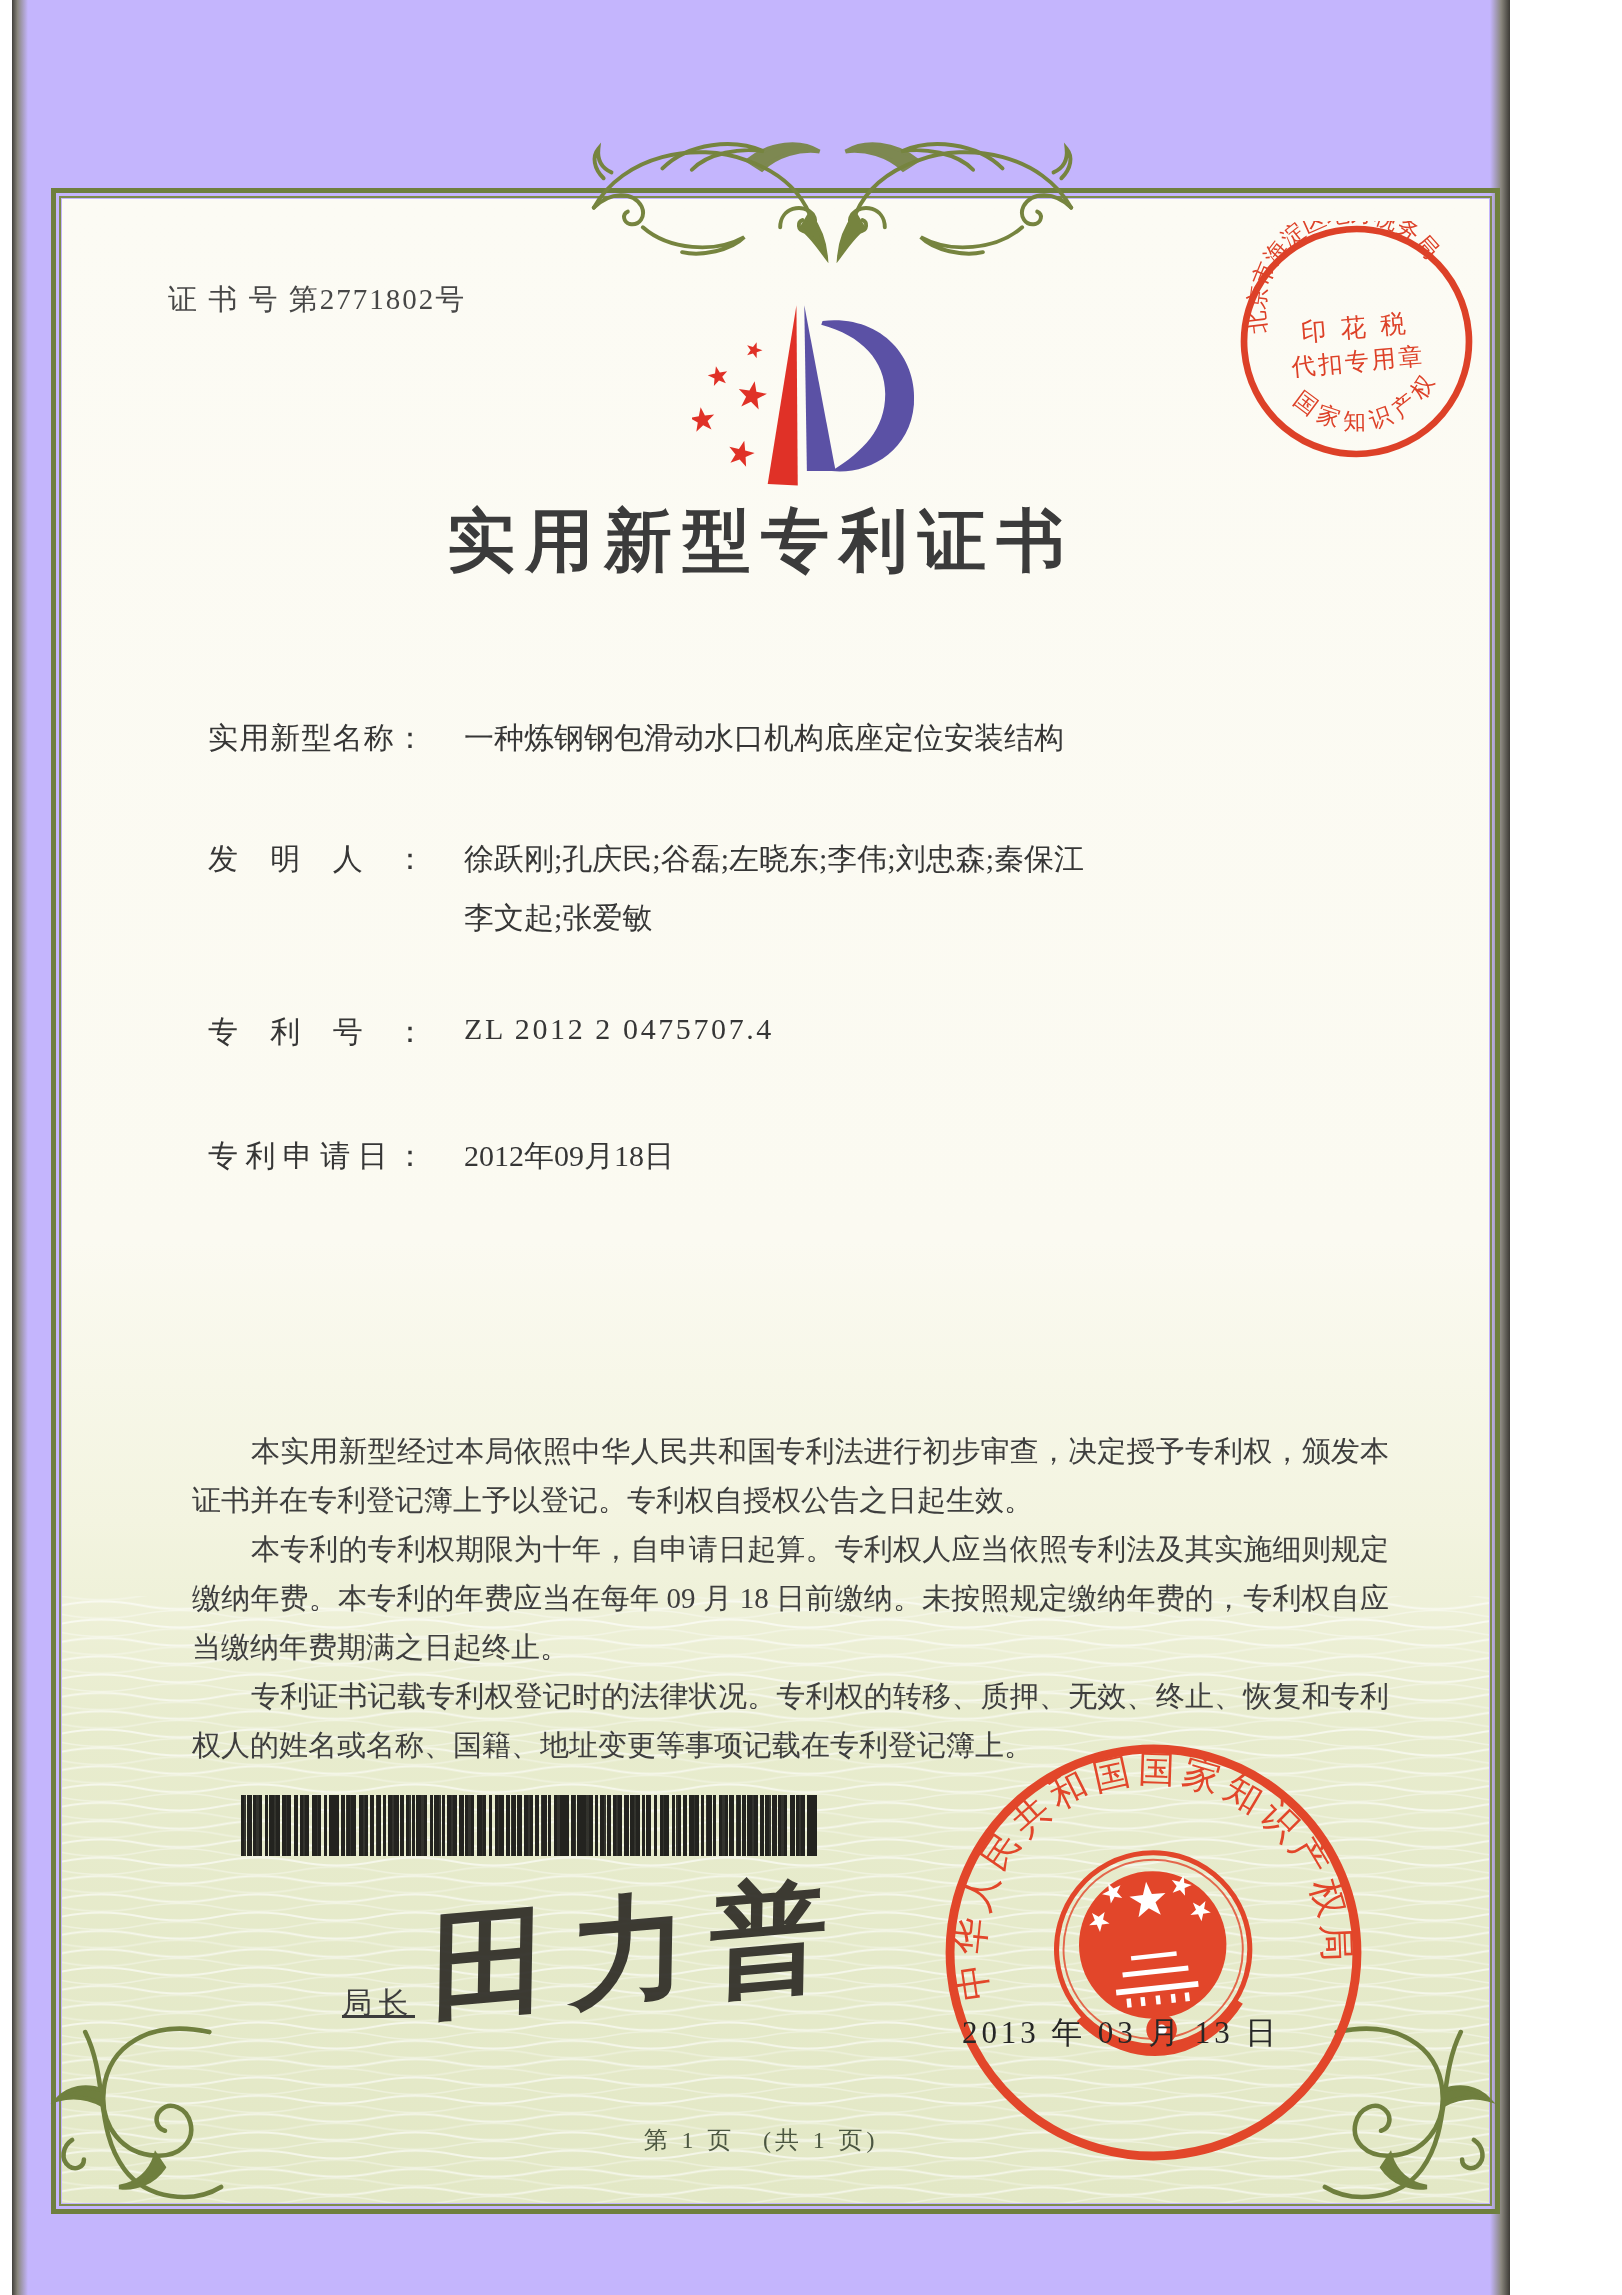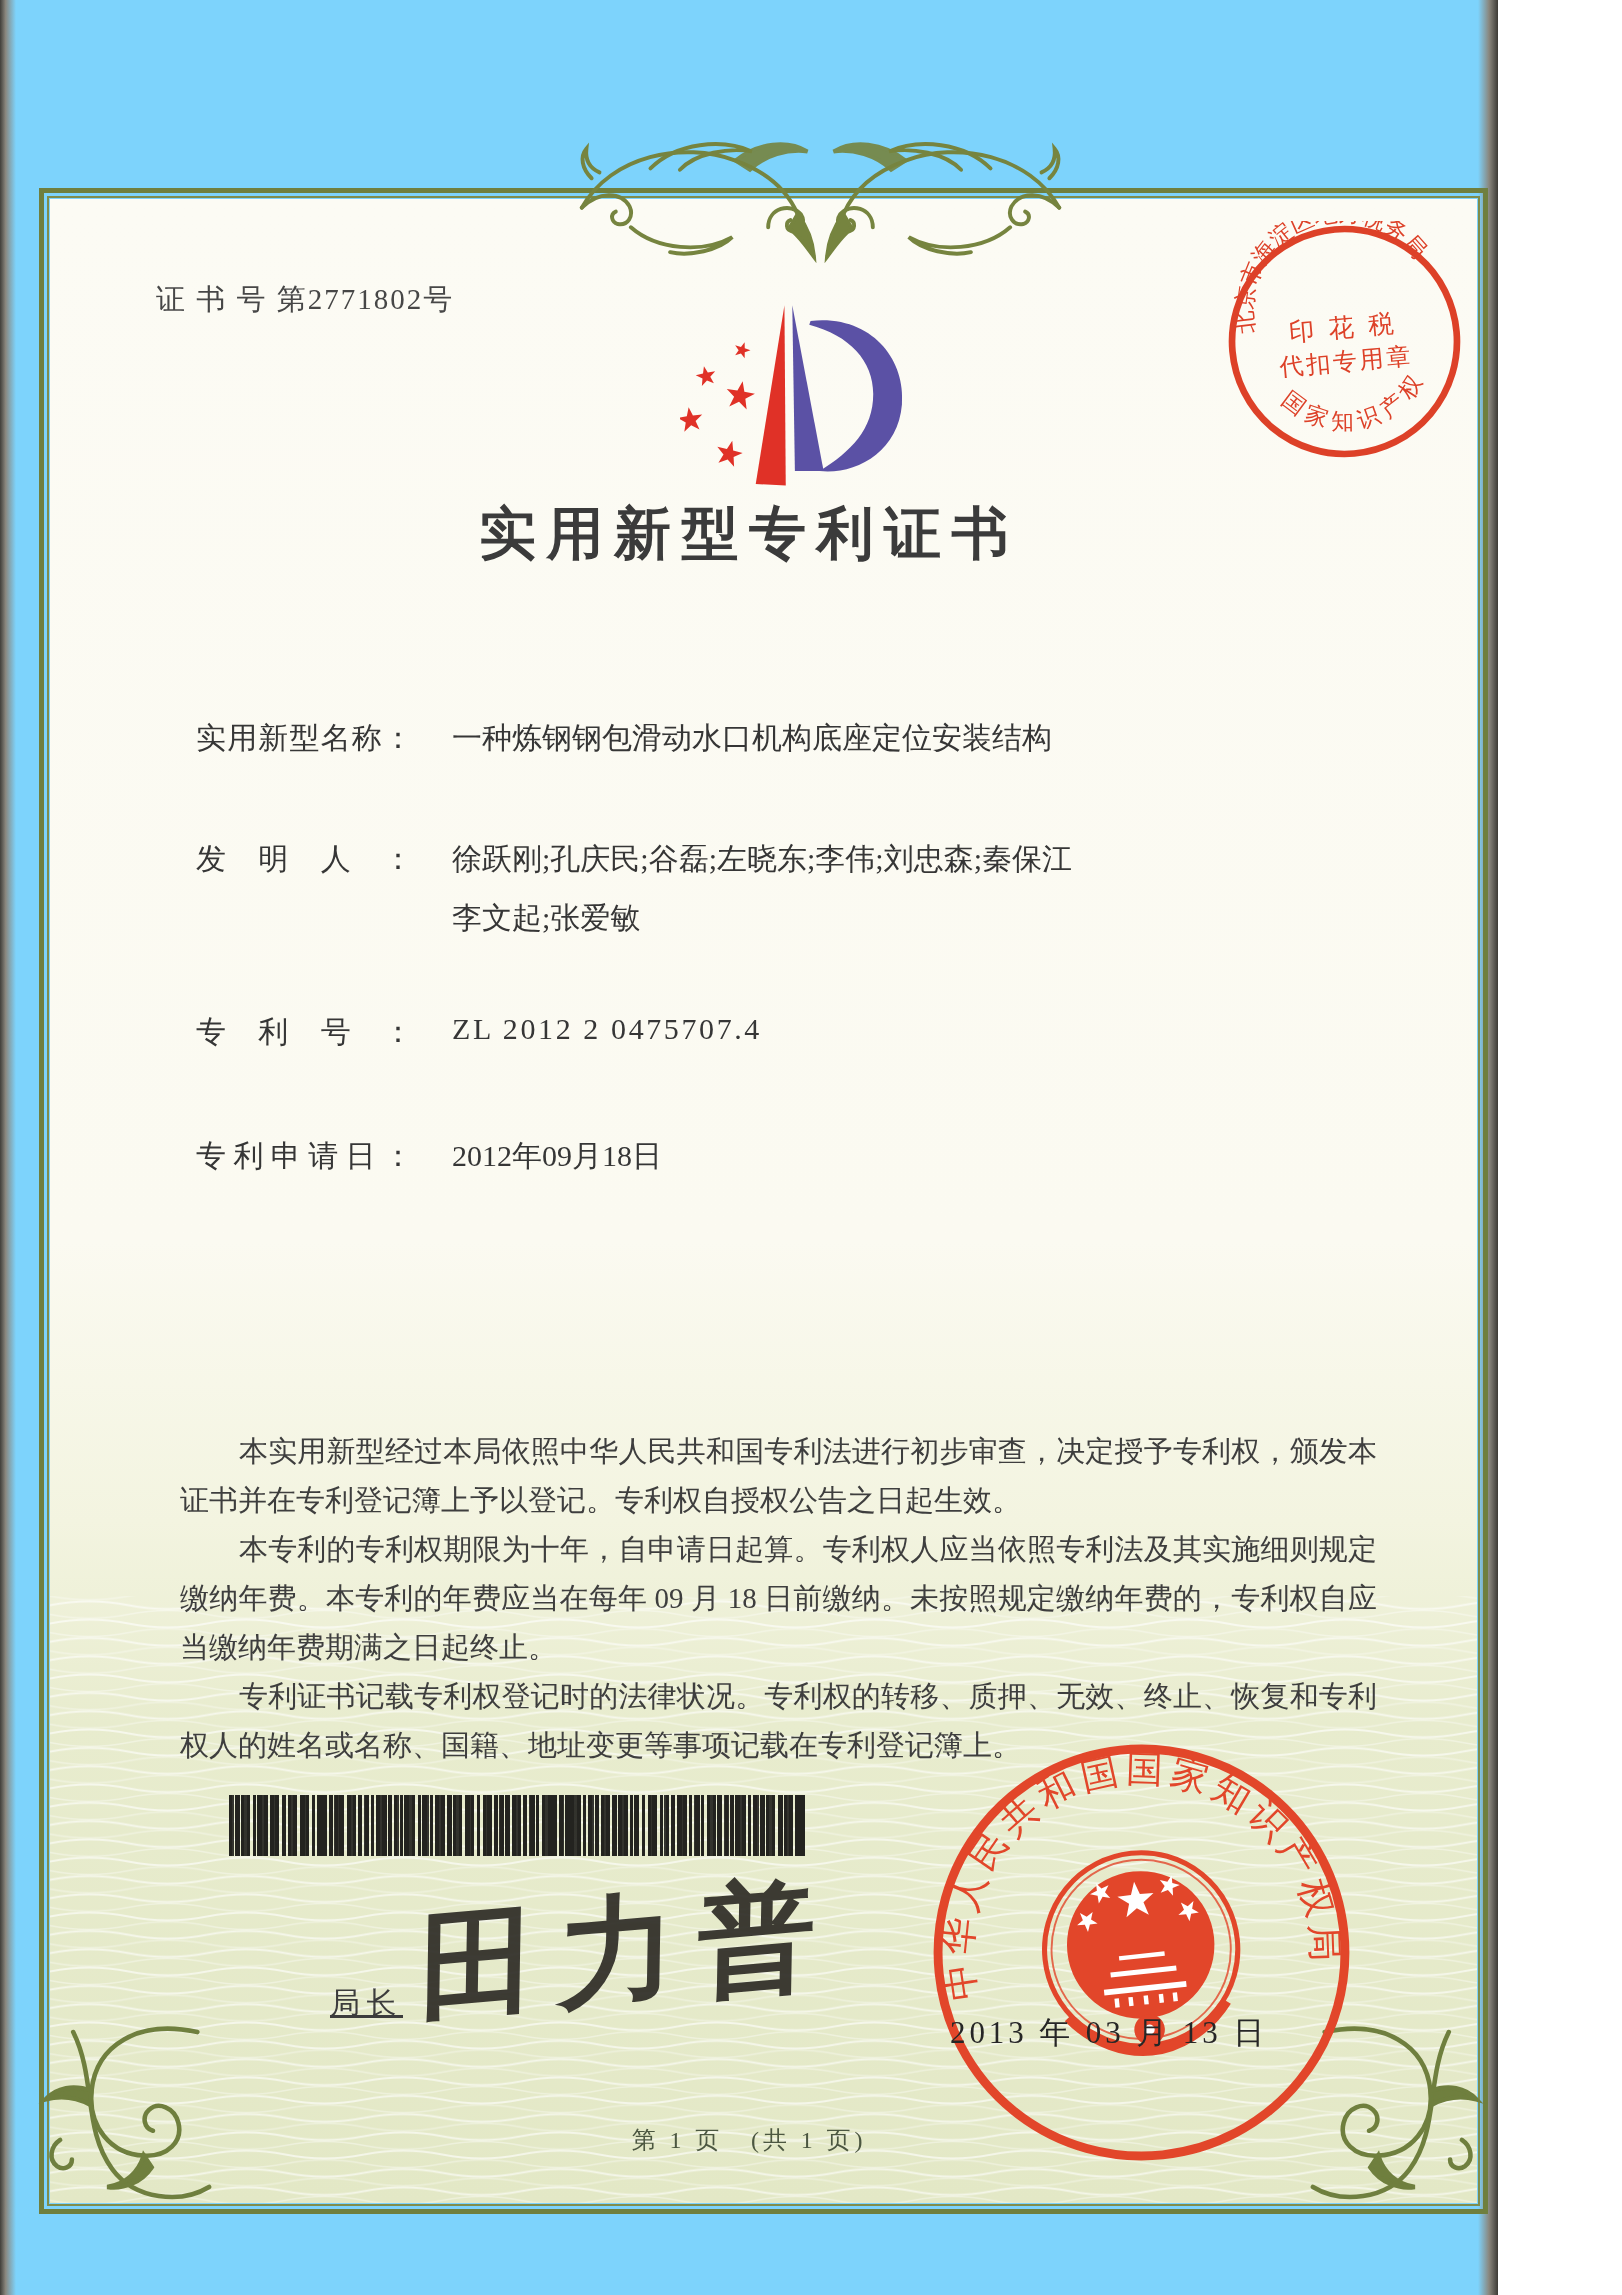--- a/index.html
+++ b/index.html
@@ -1,18 +1,18 @@
 <!DOCTYPE html>
 <html style="font-size:10.5px"><head>
 <meta charset="utf-8">
 <style>
   html,body{margin:0;padding:0;}
   body{width:1623px;height:2295px;background:#ffffff;
        font-family:"Liberation Serif","DejaVu Serif",serif;}
-  .page{position:relative;width:1498px;height:2295px;background:#7dd3fc;overflow:hidden;}
+  .page{position:relative;width:1498px;height:2295px;background:#c4b5fd;overflow:hidden;margin-left:12px;}
 
   
   .edge-left{position:absolute;left:0;top:0;width:15.7px;height:100%;
     background:linear-gradient(90deg,#413f3a 0%,#8a877e 35%,rgba(250,249,244,0) 100%);}
   .edge-right{position:absolute;right:0;top:0;width:19.6px;height:100%;
     background:linear-gradient(270deg,#3c3a35 0%,#8a877e 45%,rgba(250,249,244,0) 100%);}
 
   
   .frame-outer{position:absolute;left:39px;top:188px;width:1449px;height:2026px;
     border:5.9px solid #6f7f3e;box-sizing:border-box;}
@@ -23,21 +23,21 @@
   .waves{position:absolute;left:50px;top:1596px;}
 
   .ornament{position:absolute;}
 
   
   .cert-no{position:absolute;left:156px;top:280px;font-size:29px;letter-spacing:2px;color:#474747;}
   .logo{position:absolute;left:680px;top:296px;}
   .tax-stamp{position:absolute;left:1224px;top:221px;}
 
   .title{position:absolute;left:0;top:496px;width:100%;text-align:center;
-    font-size:57px;font-weight:700;letter-spacing:10.5px;color:#3b3b3b;}
+    font-size:68px;font-weight:700;letter-spacing:10.5px;color:#3b3b3b;}
 
   
   .row{position:absolute;left:196px;display:flex;align-items:flex-start;
     font-size:30px;color:#363636;gap:39px;}
   .row .lbl{width:217px;flex:0 0 217px;text-align:justify;text-align-last:justify;}
   .row .val{white-space:nowrap;}
   .row-name{top:718px;}
   .row-inventor{top:839px;}
   .row-patentno{top:1012px;}
   .row-patentno .val{letter-spacing:2.6px;}

